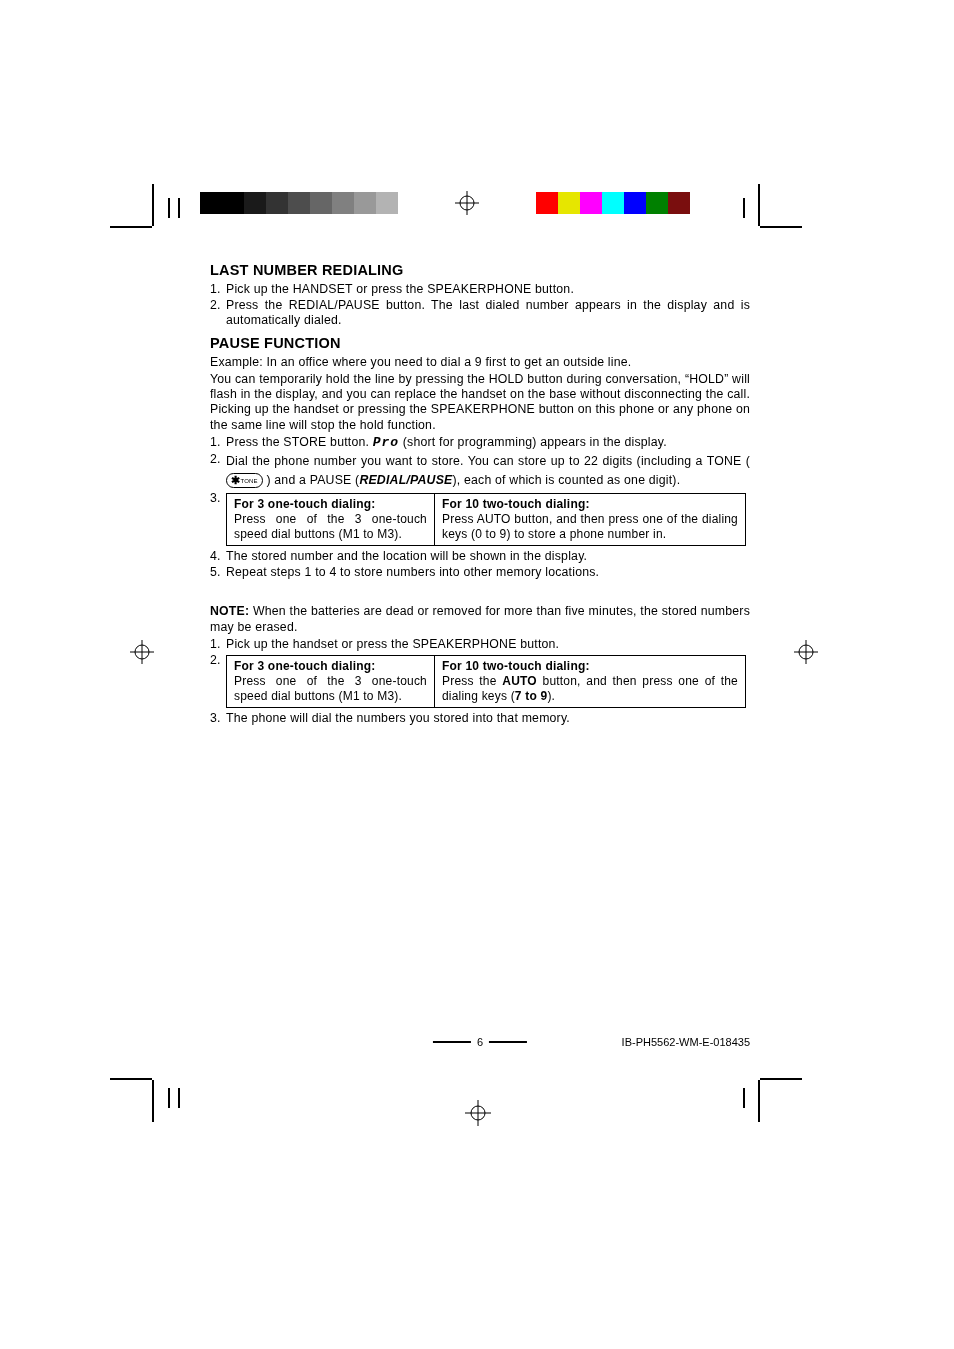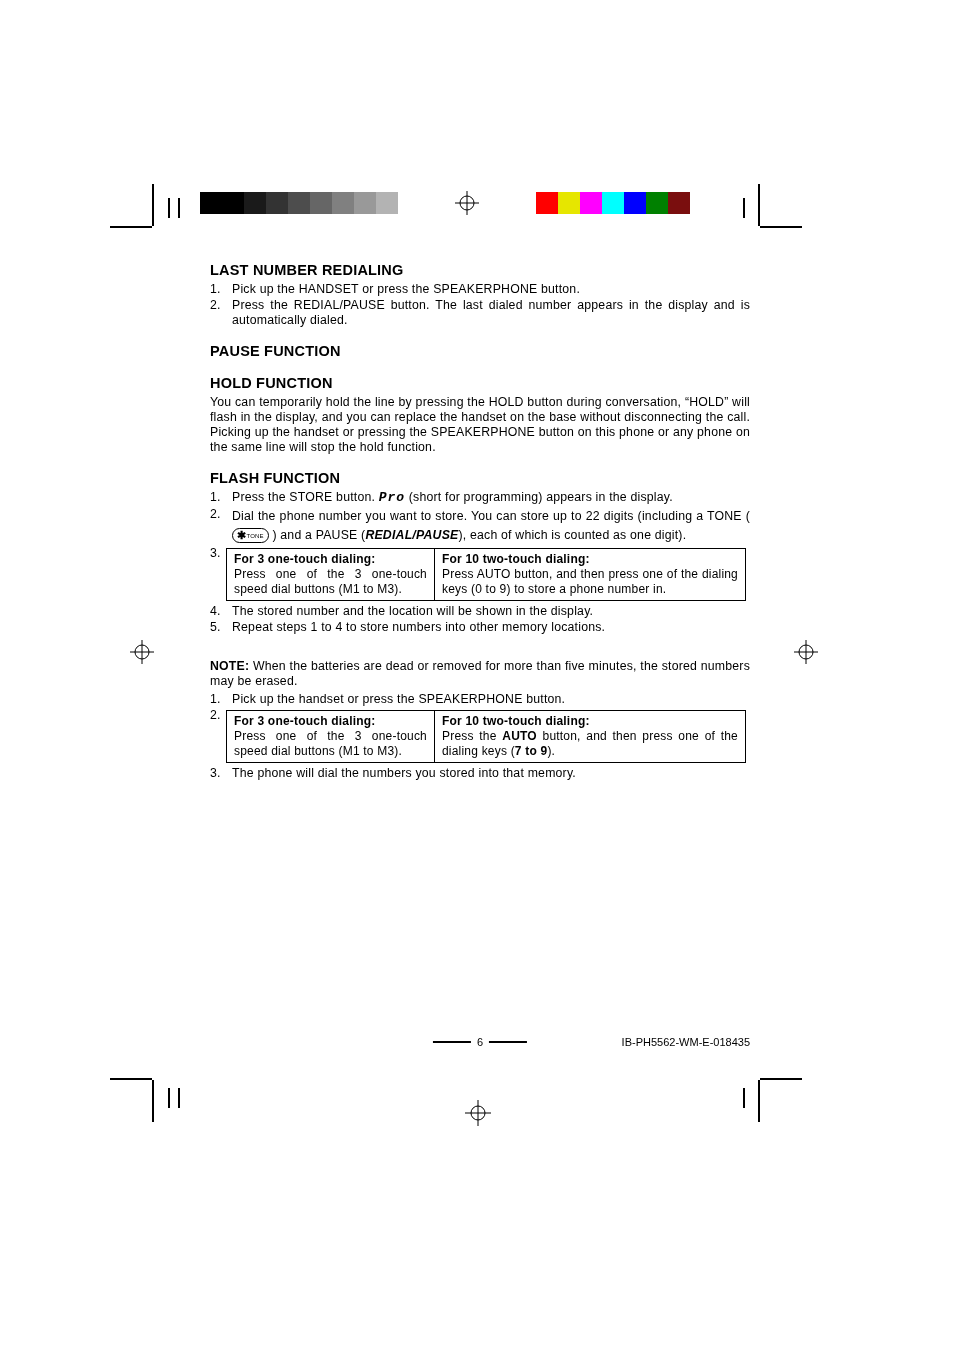--- a/index.html
+++ b/index.html
@@ -35,26 +35,26 @@
   .sw { width: 22px; height: 22px; }
   .gap50 { width: 50px; height: 22px; position: relative; }
   .reg-mark { position: absolute; left: 50%; top: 50%; transform: translate(-50%, -50%); }
   .reg-mark svg { display: block; }
 
   
   .center-cross { position: absolute; left: 465px; top: 1100px; }
 
   
   .content { position: absolute; left: 210px; top: 262px; width: 540px; font-size: 12.3px; line-height: 1.24; letter-spacing: 0.2px; }
-  .content h2 { font-size: 14.5px; font-weight: bold; margin-top: 14px; margin-bottom: 2px; letter-spacing: 0.2px; }
+  .content h2 { font-size: 14.5px; font-weight: bold; margin-top: 6px; margin-bottom: 2px; letter-spacing: 0.2px; }
   .content h2:first-child { margin-top: 0; }
   .content p { text-align: justify; margin-bottom: 2px; }
   .ol-item { display: flex; margin-bottom: 1px; }
   .ol-num { flex: 0 0 16px; }
-  .ol-txt { flex: 1; text-align: justify; margin-left: 6px; }
+  .ol-txt { flex: 1; text-align: justify; }
 
   .tb { border: 1px solid #000; border-collapse: collapse; margin: 2px 0; width: 520px; }
   .tb td { border-left: 1px solid #000; border-right: 1px solid #000; padding: 3px 7px 3px 7px; vertical-align: top; font-size: 12px; line-height: 1.25; }
   .tb td.left { width: 208px; }
   .tb-head { font-weight: bold; }
 
   .note { text-align: justify; margin-top: 24px; }
 
   .seg { font-family: 'Courier New', monospace; font-style: italic; letter-spacing: 1px; font-size: 13px; font-weight: bold; }
   .tone-badge { display: inline-block; border: 1px solid #000; border-radius: 9px; padding: 0 4px; font-size: 8px; line-height: 12px; vertical-align: 1px; }
@@ -147,25 +147,24 @@
     <div class="ol-item">
         <div class="ol-num">1.</div>
         <div class="ol-txt">Pick up the HANDSET or press the SPEAKERPHONE button.</div>
       </div>
     <div class="ol-item">
         <div class="ol-num">2.</div>
         <div class="ol-txt">Press the REDIAL/PAUSE button. The last dialed number appears in the display and is automatically dialed.</div>
       </div>
 
     <h2>PAUSE FUNCTION</h2>
-
-    <h2>HOLD FUNCTION</h2>
+    <p>Example: In an office where you need to dial a 9 first to get an outside line.</p>
+
     <p>You can temporarily hold the line by pressing the HOLD button during conversation, “HOLD” will flash in the display, and you can replace the handset on the base without disconnecting the call. Picking up the handset or pressing the SPEAKERPHONE button on this phone or any phone on the same line will stop the hold function.</p>
 
-    <h2>FLASH FUNCTION</h2>
 
     <div class="ol-item">
         <div class="ol-num">1.</div>
         <div class="ol-txt"><span>Press the STORE button. </span><span class="seg">Pro</span><span> (short for programming) appears in the display.</span></div>
       </div>
     <div class="ol-item">
         <div class="ol-num">2.</div>
         <div class="ol-txt" style="line-height:1.55;"><span>Dial the phone number you want to store. You can store up to 22 digits (including a TONE ( </span><span class="tone-badge"><span class="star">✱</span><span style="font-size:6px;">TONE</span></span><span> ) and a PAUSE (</span><b><i>REDIAL/PAUSE</i></b><span>), each of which is counted as one digit).</span></div>
       </div>
     <div class="ol-item">

